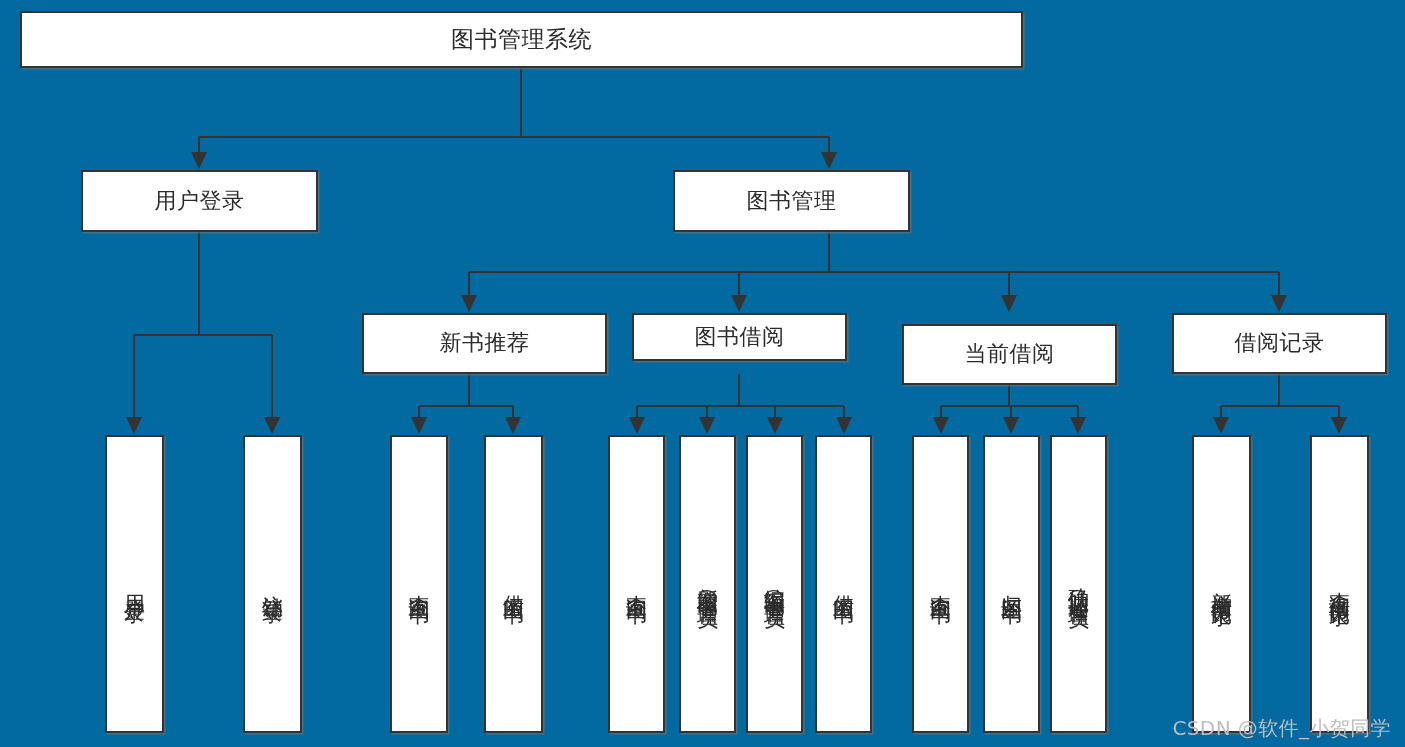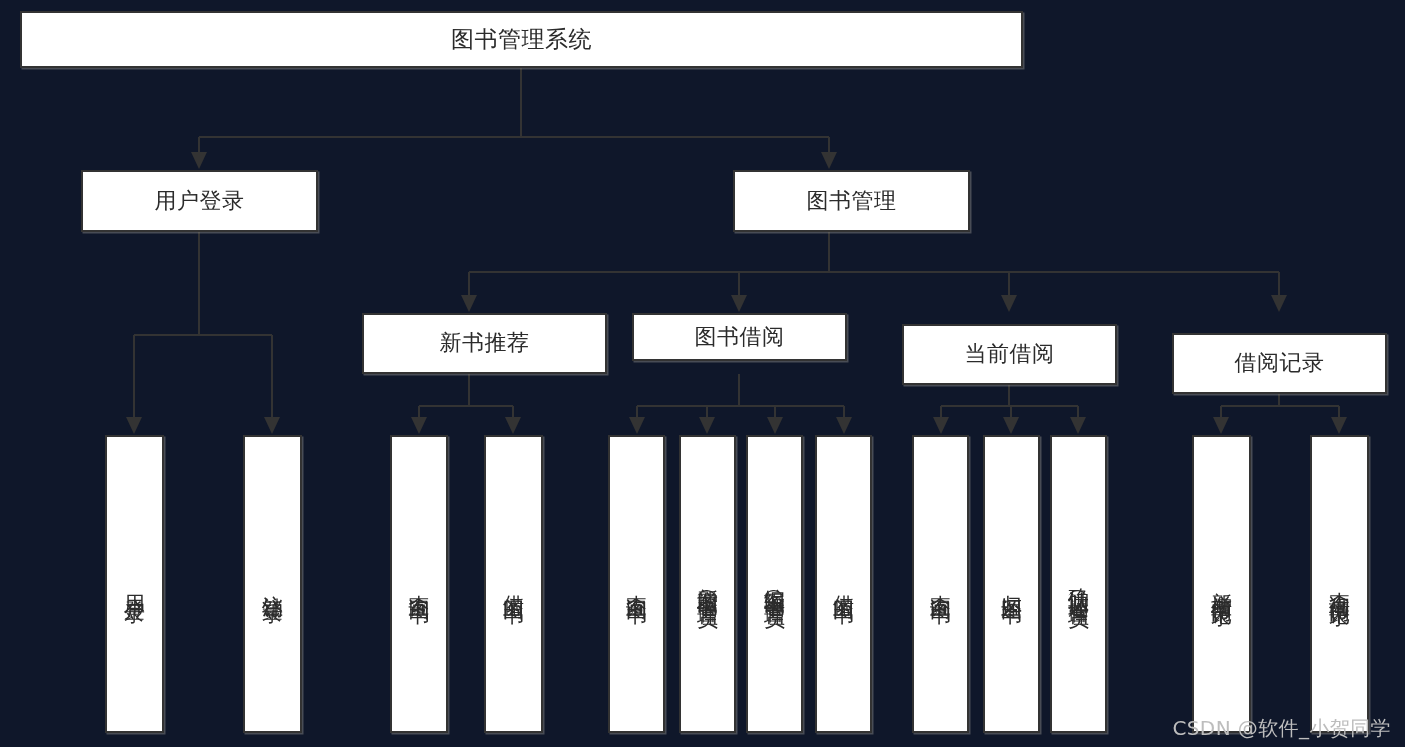--- a/index.html
+++ b/index.html
@@ -11,21 +11,21 @@
   body {
     width: 1405px;
     height: 747px;
     overflow: hidden;
     font-family: "DejaVu Sans", "Liberation Sans", sans-serif;
   }
   #diagram-root {
     position: relative;
     width: 1405px;
     height: 747px;
-    background: #0f172a;
+    background: #0369a1;
   }
   #diagram-svg {
     position: absolute;
     left: 0;
     top: 0;
     width: 1405px;
     height: 747px;
   }
   .node-box {
     position: absolute;
@@ -135,33 +135,33 @@
       <path d="M 1331 417 L 1347 417 L 1339 434 Z" fill="#333333"></path>
     </svg>
 
   <div id="node-layer">
       <div class="node-box horizontal root" style="left: 20px; top: 11px; width: 1003px; height: 57px;">
         <div class="node-label">图书管理系统</div>
       </div>
       <div class="node-box horizontal" style="left: 81px; top: 170px; width: 237px; height: 62px;">
         <div class="node-label">用户登录</div>
       </div>
-      <div class="node-box horizontal" style="left: 733px; top: 170px; width: 237px; height: 62px;">
+      <div class="node-box horizontal" style="left: 673px; top: 170px; width: 237px; height: 62px;">
         <div class="node-label">图书管理</div>
       </div>
       <div class="node-box horizontal" style="left: 362px; top: 313px; width: 245px; height: 61px;">
         <div class="node-label">新书推荐</div>
       </div>
       <div class="node-box horizontal" style="left: 632px; top: 313px; width: 215px; height: 48px;">
         <div class="node-label">图书借阅</div>
       </div>
       <div class="node-box horizontal" style="left: 902px; top: 324px; width: 215px; height: 61px;">
         <div class="node-label">当前借阅</div>
       </div>
-      <div class="node-box horizontal" style="left: 1172px; top: 313px; width: 215px; height: 61px; margin-top: 20px;">
+      <div class="node-box horizontal" style="left: 1172px; top: 313px; width: 215px; height: 61px;">
         <div class="node-label">借阅记录</div>
       </div>
       <div class="node-box vertical" style="left: 105px; top: 435px; width: 59px; height: 298px;">
         <div class="node-label">用户登录</div>
       </div>
       <div class="node-box vertical" style="left: 243px; top: 435px; width: 59px; height: 298px;">
         <div class="node-label">注销登录</div>
       </div>
       <div class="node-box vertical" style="left: 390px; top: 435px; width: 58px; height: 298px;">
         <div class="node-label">查询图书</div>

